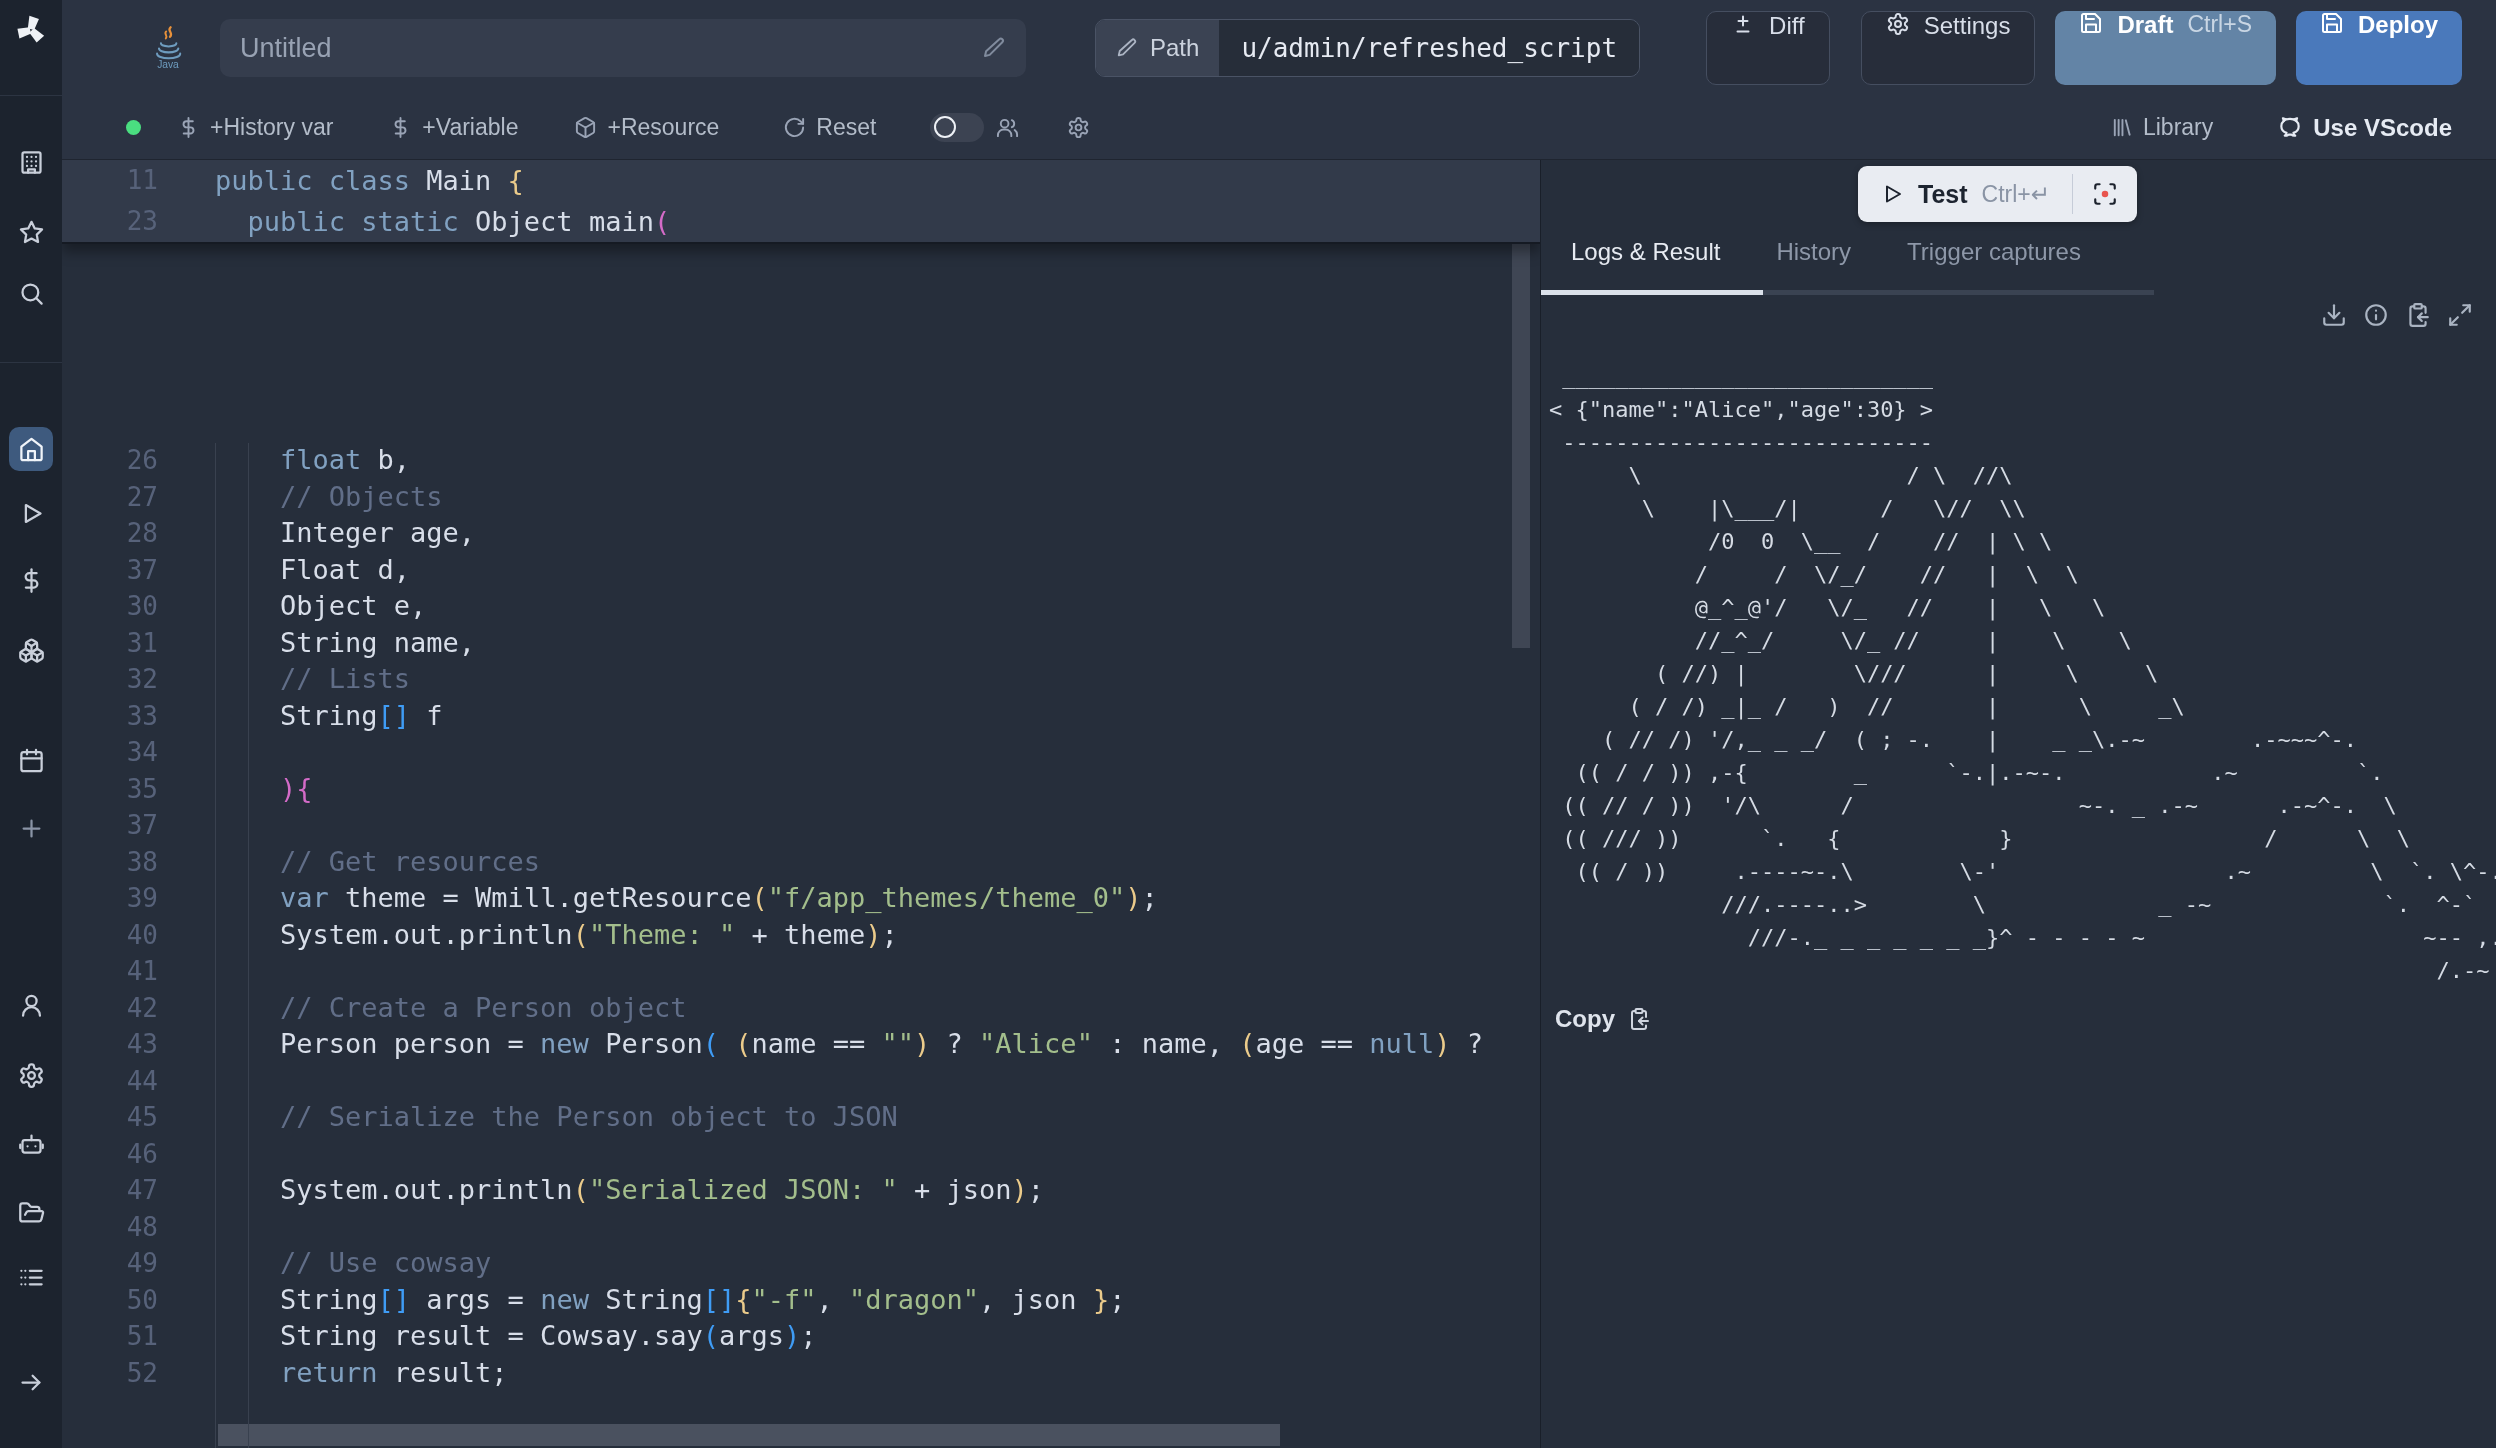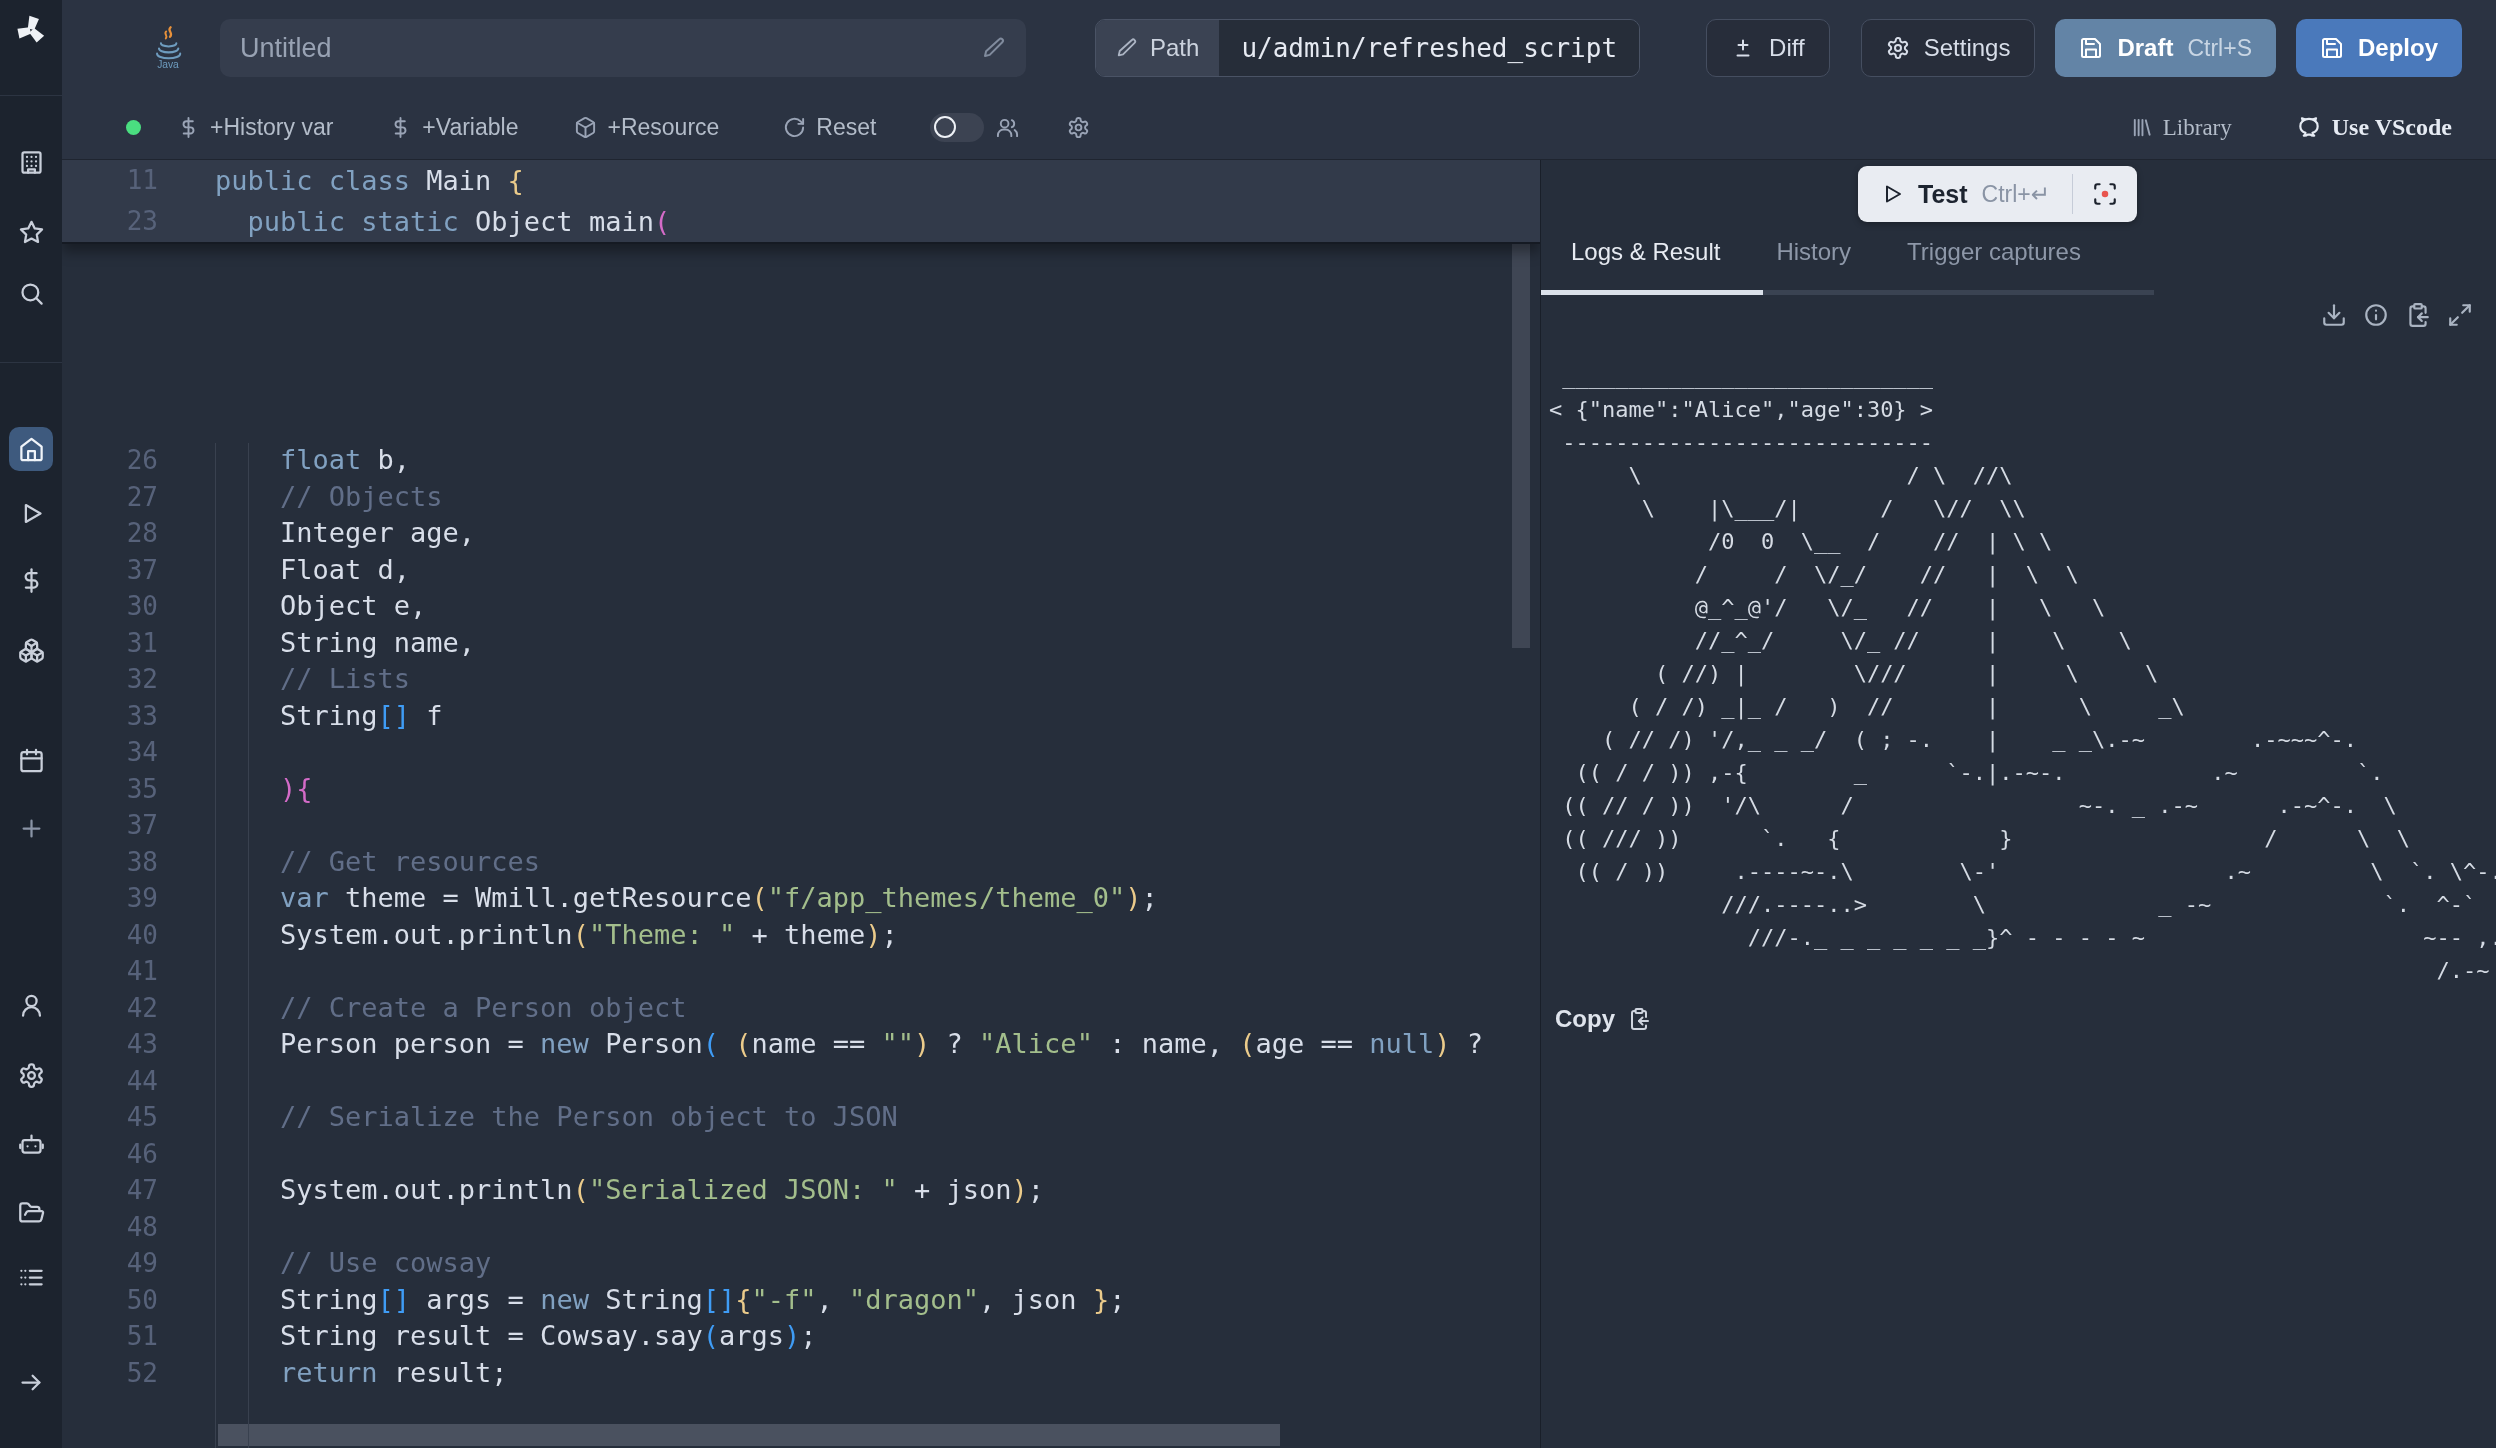--- a/index.html
+++ b/index.html
@@ -29,40 +29,40 @@
   .title-input { width:806px; height:58px; background:#353d4d; border-radius:10px; display:flex; align-items:center;
     justify-content:space-between; padding:0 20px; cursor:text; }
   .title-input .t-text { font-size:27px; color:#98a2b3; }
   .title-input .icn { color:#808b9d; width:24px; height:24px; }
   .path-group { margin-left:69px; height:58px; display:flex; align-items:stretch; border:1px solid #4a5365;
     border-radius:10px; overflow:hidden; cursor:pointer; }
   .path-left { background:#3b4353; display:flex; align-items:center; gap:12px; padding:0 20px; color:#ccd3de; font-size:24px; }
   .path-left .icn { width:22px; height:22px; color:#aab3c2; }
   .path-value { background:#262d39; display:flex; align-items:center; padding:0 22px;
     font-family:"DejaVu Sans Mono", monospace; font-size:26px; color:#e6eaf2; }
-  .btn { height:58px; border:none; border-radius:10px; display:flex; align-items:center; gap:14px;
+  .btn { height:74px; border:none; border-radius:10px; display:flex; align-items:flex-start; gap:14px;
     font-family:"Liberation Sans", sans-serif; font-size:24px; cursor:pointer; padding:0 24px; }
   .btn .icn { width:24px; height:24px; }
   .btn.dark { background:#272d3a; border:1px solid #454e60; color:#d8dee9; }
   .btn-diff { margin-left:66px; }
   .btn-settings { margin-left:auto; }
   .btn.draft { background:var(--draft-bg,#6384a6); color:#ffffff; font-weight:bold; margin-left:20px; }
   .btn.draft .shortcut { color:#c9d6e4; font-weight:normal; font-size:23px; }
   .btn.deploy { background:var(--deploy-bg,#4a79bb); color:#ffffff; font-weight:bold; margin-left:20px; }
 
   
   .toolbar { position:absolute; left:62px; top:96px; width:2434px; height:64px; background:#2b3342;
     border-bottom:1px solid #1f2530; display:flex; align-items:center; padding:0 44px 0 64px; }
   .status-dot { width:15px; height:15px; border-radius:50%; background:var(--accent-green,#4ade80); flex:none; }
   .titem { display:flex; align-items:center; gap:10px; color:#b3bcc9; font-size:23px; cursor:pointer; white-space:nowrap; }
   .titem .icn { width:23px; height:23px; color:#9aa4b6; }
   .tgl { width:54px; height:29px; background:#3c4352; border-radius:999px; position:relative; cursor:pointer; flex:none; }
   .tgl .knob { position:absolute; left:4px; top:3px; width:22px; height:22px; border-radius:50%;
     border:2.5px solid #eef1f6; background:transparent; }
-  .t-right { margin-left:auto; display:flex; align-items:center; gap:64px;font-family:Liberation Serif, serif; }
+  .t-right { margin-left:auto; display:flex; align-items:center; gap:64px; }
   .titem.bright { color:#e6ebf3; font-weight:bold; font-size:24px; }
   .titem.bright .icn { color:#e6ebf3; width:26px; height:26px; }
 
   
   .editor { position:absolute; left:62px; top:160px; width:1478px; height:1288px; background:#262e3b; overflow:hidden; }
   .code-row { display:flex; height:36.5px; line-height:36.5px;
     font-family:"DejaVu Sans Mono", monospace; font-size:27px; white-space:pre; }
   .ln { width:96px; flex:none; text-align:right; color:#57627a; font-size:26px; }
   .lc { padding-left:57px; white-space:pre; }
   #sticky { position:absolute; left:0; top:0; width:100%; background:#22c55e; z-index:3;

